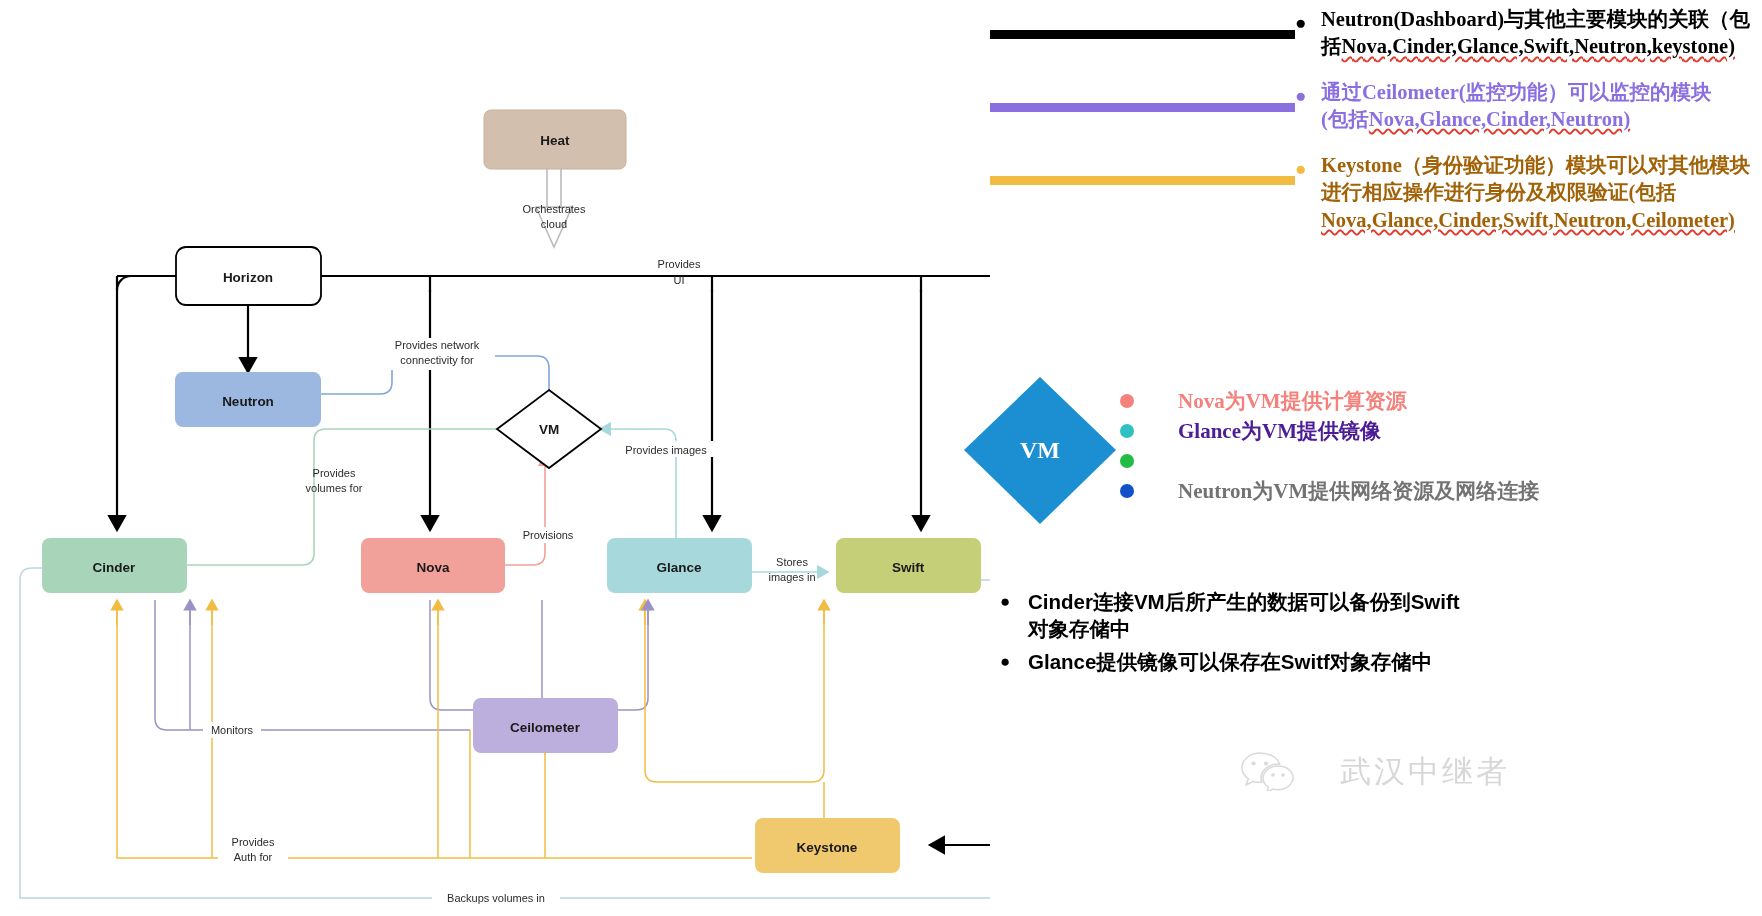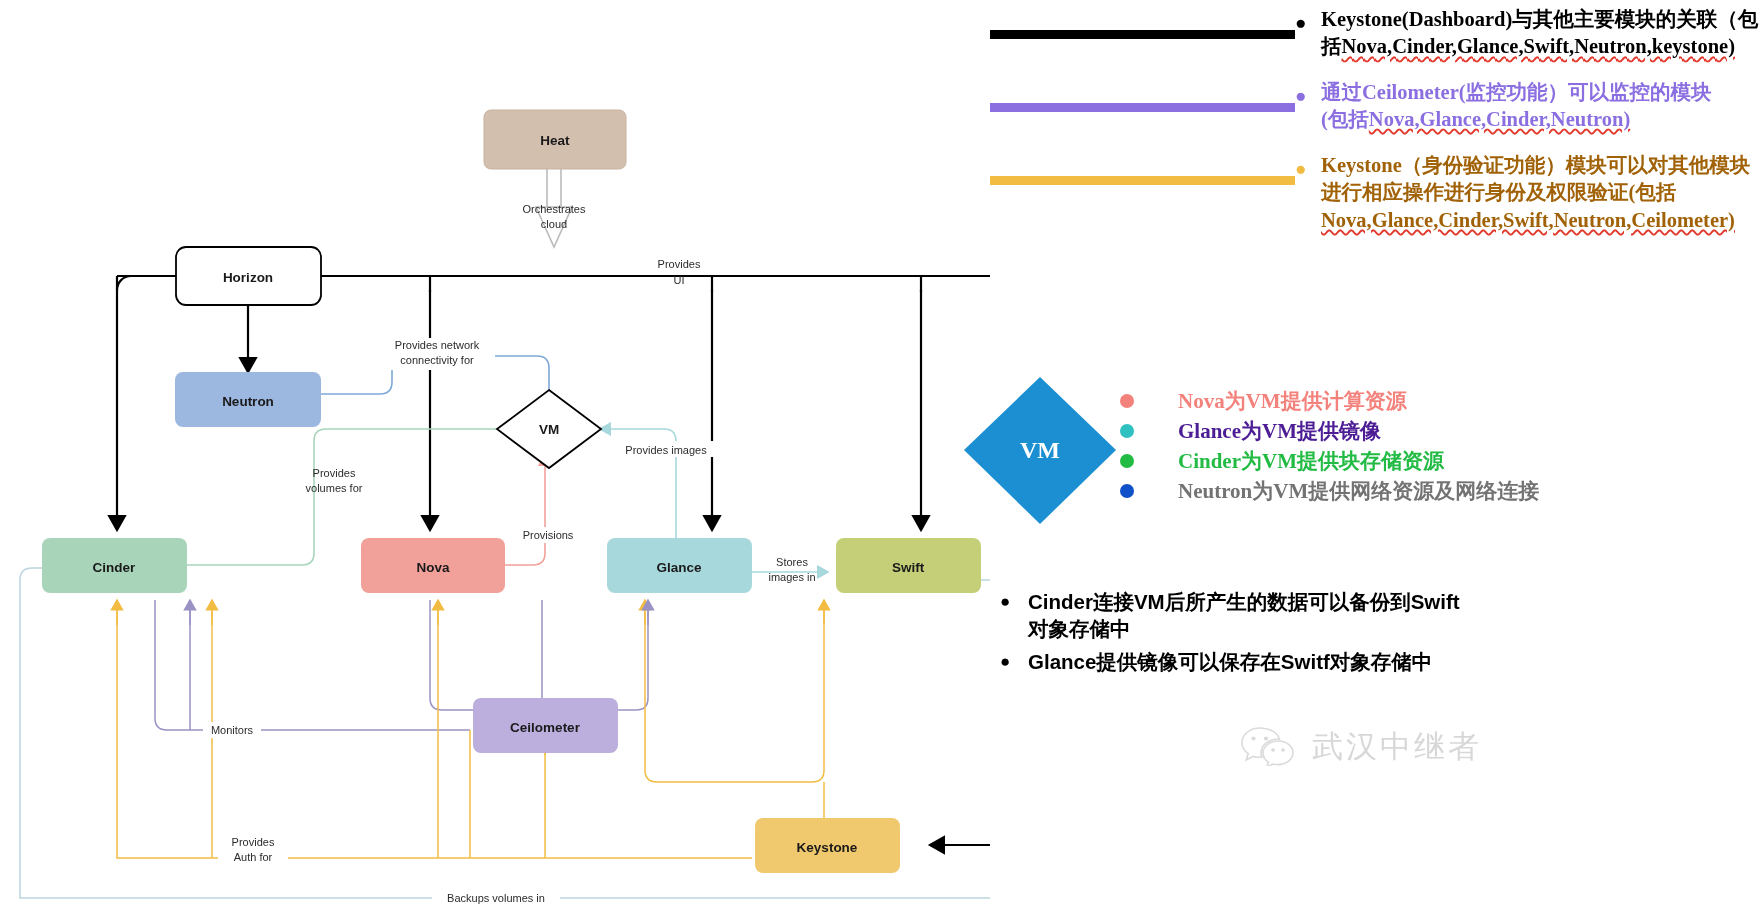--- a/index.html
+++ b/index.html
@@ -32,22 +32,22 @@
   .vm-label{font-family:"Liberation Serif",serif;font-weight:bold;font-size:21px;}
 
   
   #notes{position:absolute;left:10px;top:588px;width:760px;}
   .note-row{display:flex;align-items:flex-start;margin-bottom:5px;}
   .note-bullet{flex:0 0 28px;font-size:17px;padding-top:4px;color:#000;}
   .note-text{flex:1 1 auto;font-family:Liberation Sans, sans-serif;font-weight:bold;
              font-size:20.5px;line-height:1.33;color:#000;}
 
   
-  #watermark{position:absolute;left:250px;top:724px;display:flex;align-items:center;
-             opacity:.72;}
+  #watermark{position:absolute;left:250px;top:749px;display:flex;align-items:center;
+             opacity:.72;gap:28px;}
   #watermark .wm-text{font-family:"DejaVu Sans",sans-serif;font-size:31px;
              color:#c9c9c9;letter-spacing:3px;margin-left:14px;}
 
   
   text{font-family:"Liberation Sans",sans-serif;}
   .node-label{font-size:13.5px;font-weight:bold;fill:#1a1a1a;}
   .edge-label{font-size:11px;fill:#2b2b2b;}
 </style>
 </head>
 <body>
@@ -263,21 +263,21 @@
 </div>
 
 <div id="panel">
 
   <div class="legend-block" style="top:6px;">
 
     <div class="legend-row">
       <div class="legend-swatch" style="background:#000;"></div>
       <div class="legend-bullet" style="color:#000;">●</div>
       <div class="legend-text" style="color:#000;">
-        <span>Keystone(Dashboard)</span><span>与其他主要模块的关联（包</span><br>
+        <span>Neutron(Dashboard)</span><span>与其他主要模块的关联（包</span><br>
         <span>括</span><span class="sq">Nova,Cinder,Glance,Swift,Neutron,keystone)</span>
       </div>
     </div>
 
     <div class="legend-row" style="margin-top:16px;">
       <div class="legend-swatch" style="background:#8b6fe0;"></div>
       <div class="legend-bullet" style="color:#8b6fe0;">●</div>
       <div class="legend-text" style="color:#8b6fe0;">
         <span>通过Ceilometer(监控功能）可以监控的模块</span><br>
         <span>(包括</span><span class="sq">Nova,Glance,Cinder,Neutron)</span>
@@ -307,21 +307,20 @@
       <div class="vm-row">
         <span class="vm-dot" style="background:#f4827c;"></span>
         <span class="vm-label" style="color:#f4827c;">Nova为VM提供计算资源</span>
       </div>
       <div class="vm-row">
         <span class="vm-dot" style="background:#2fc1c1;"></span>
         <span class="vm-label" style="color:#4c1d95;">Glance为VM提供镜像</span>
       </div>
       <div class="vm-row">
         <span class="vm-dot" style="background:#22bb44;"></span>
-        <span class="vm-label" style="color:#22bb44;">Cinder为VM提供块存储资源</span>
       </div>
       <div class="vm-row">
         <span class="vm-dot" style="background:#1050c8;"></span>
         <span class="vm-label" style="color:#737373;">Neutron为VM提供网络资源及网络连接</span>
       </div>
     </div>
   </div>
 
   <div id="notes">
     <div class="note-row">

